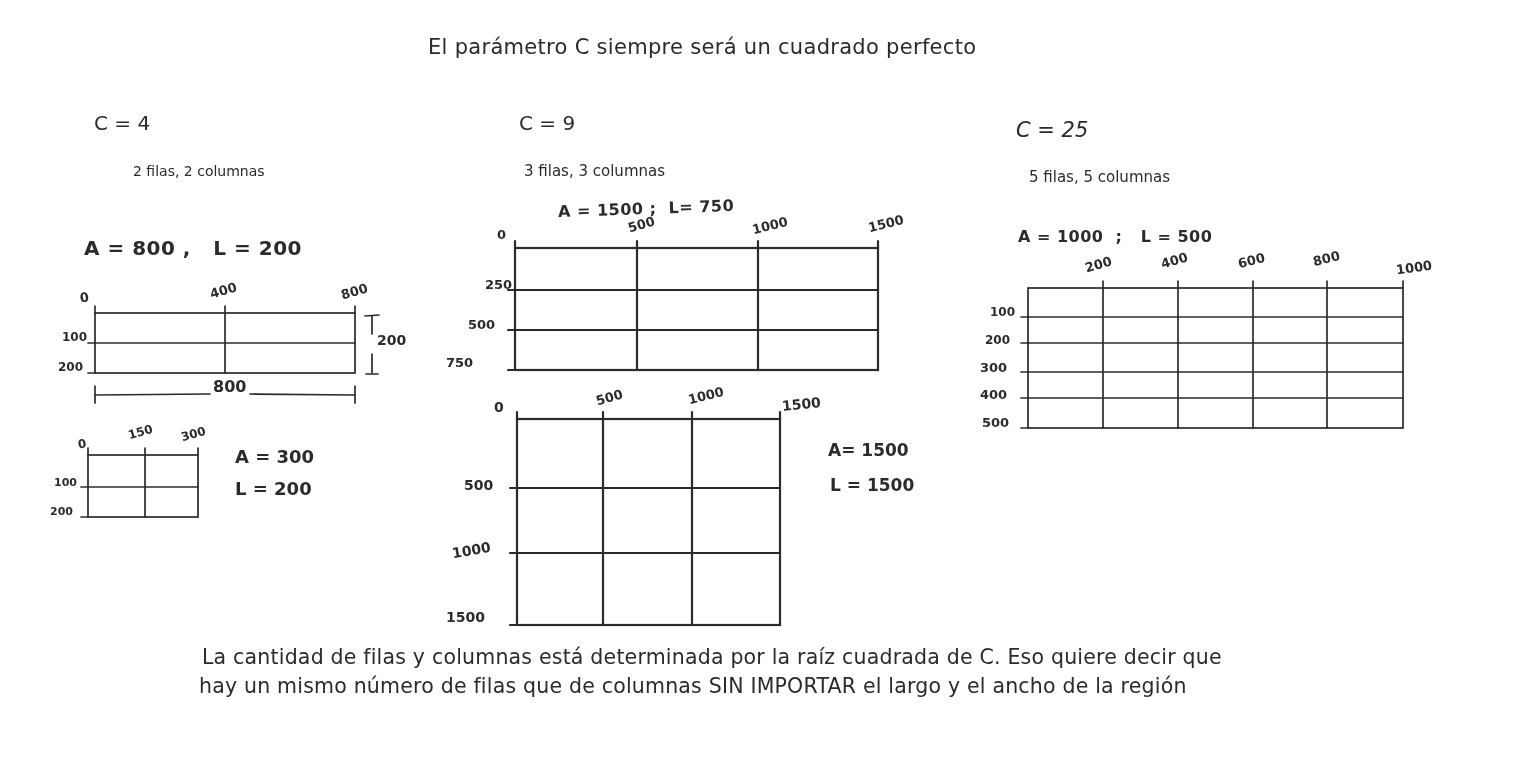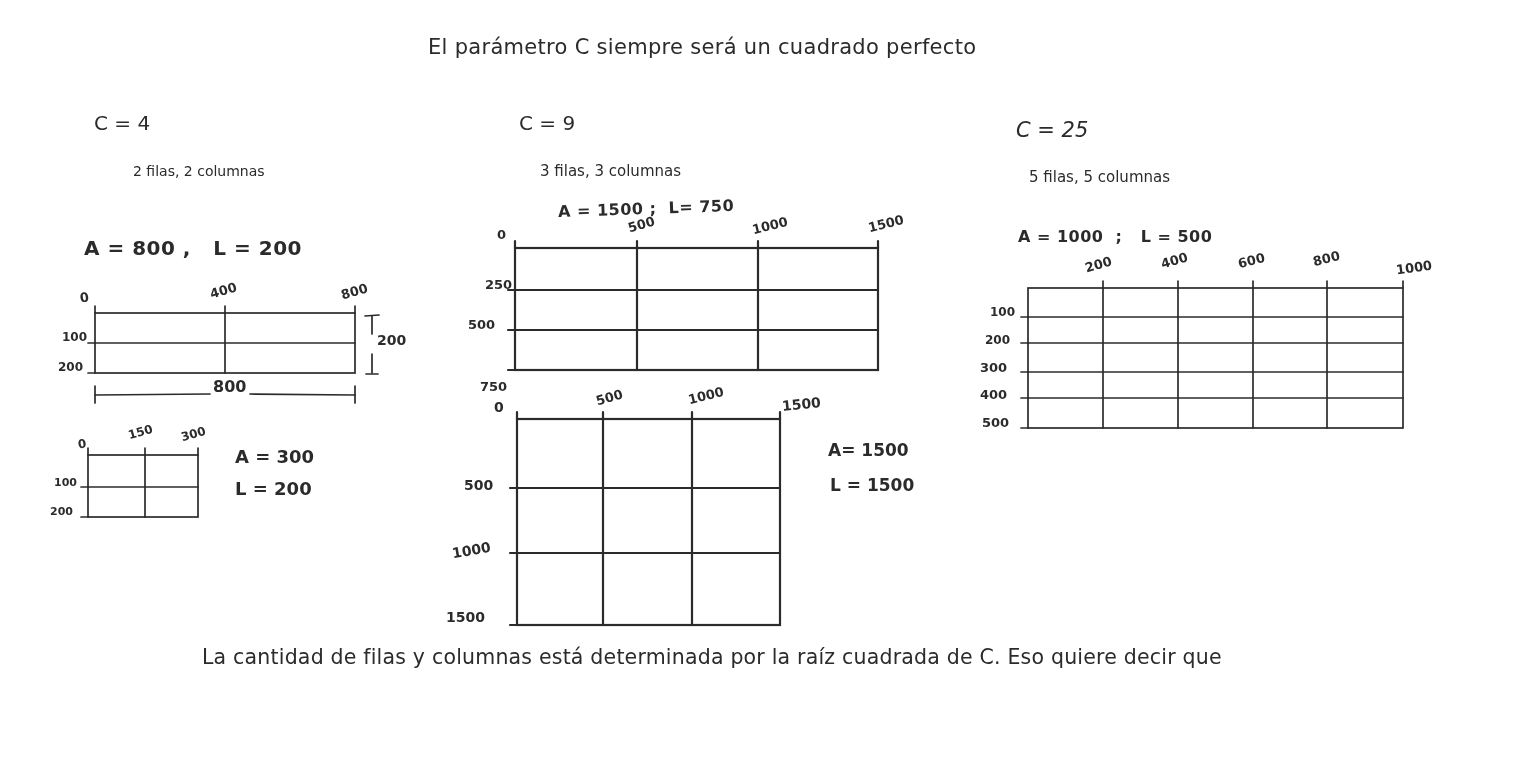--- a/index.html
+++ b/index.html
@@ -82,21 +82,21 @@
   </svg>
   <span class="lbl tick-sm rot-8" style="left:78px;  top:438px;">0</span>
   <span class="lbl tick-sm rot-16" style="left:128px; top:426px;">150</span>
   <span class="lbl tick-sm rot-16" style="left:181px; top:428px;">300</span>
   <span class="lbl tick-sm" style="left:54px; top:477px; font-size:11px;">100</span>
   <span class="lbl tick-sm" style="left:50px; top:506px; font-size:11px;">200</span>
   <span class="lbl side-al" style="left:235px; top:447px; font-size:18px;">A = 300</span>
   <span class="lbl side-al" style="left:235px; top:479px; font-size:18px;">L = 200</span>
 
   <span class="lbl c-label" style="left:519px; top:112px;">C = 9</span>
-  <span class="lbl size-label" style="left:540px; top:163px;">3 filas, 3 columnas</span>
+  <span class="lbl size-label" style="left:524px; top:163px;">3 filas, 3 columnas</span>
   <span class="lbl al-label rot-2" style="left:558px; top:200px;">A = 1500 ;  L= 750</span>
 
   <svg class="grid-svg sw-thick" style="left:495px; top:230px;" width="400" height="155">
     <rect x="20" y="18" width="363" height="122"></rect>
     <line x1="142" y1="18" x2="142" y2="140"></line>
     <line x1="263" y1="18" x2="263" y2="140"></line>
     <line x1="20" y1="60" x2="383" y2="60"></line>
     <line x1="20" y1="100" x2="383" y2="100"></line>
     <line x1="20" y1="11" x2="20" y2="18"></line>
     <line x1="142" y1="11" x2="142" y2="18"></line>
@@ -105,21 +105,21 @@
     <line x1="13" y1="60" x2="20" y2="60"></line>
     <line x1="13" y1="100" x2="20" y2="100"></line>
     <line x1="13" y1="140" x2="20" y2="140"></line>
   </svg>
   <span class="lbl tick" style="left:497px; top:228px;">0</span>
   <span class="lbl tick rot-16" style="left:628px; top:218px;">500</span>
   <span class="lbl tick rot-14" style="left:752px; top:219px;">1000</span>
   <span class="lbl tick rot-14" style="left:868px; top:217px;">1500</span>
   <span class="lbl tick" style="left:468px; top:278px;margin-left:17px;">250</span>
   <span class="lbl tick" style="left:468px; top:318px;">500</span>
-  <span class="lbl tick" style="left:480px; top:356px;margin-top:24px;">750</span>
+  <span class="lbl tick" style="left:446px; top:356px;">750</span>
 
   <svg class="grid-svg sw-thick" style="left:490px; top:393px;" width="320" height="245">
     <rect x="27" y="26" width="263" height="206"></rect>
     <line x1="113" y1="26" x2="113" y2="232"></line>
     <line x1="202" y1="26" x2="202" y2="232"></line>
     <line x1="27" y1="95" x2="290" y2="95"></line>
     <line x1="27" y1="160" x2="290" y2="160"></line>
     <line x1="27" y1="19" x2="27" y2="26"></line>
     <line x1="113" y1="19" x2="113" y2="26"></line>
     <line x1="202" y1="19" x2="202" y2="26"></line>
@@ -168,14 +168,15 @@
   <span class="lbl tick rot-14" style="left:1238px; top:254px;">600</span>
   <span class="lbl tick rot-14" style="left:1313px; top:252px;">800</span>
   <span class="lbl tick rot-8" style="left:1396px; top:261px;">1000</span>
   <span class="lbl tick-sm" style="left:990px; top:306px;">100</span>
   <span class="lbl tick-sm" style="left:985px; top:334px;">200</span>
   <span class="lbl tick" style="left:980px; top:361px;">300</span>
   <span class="lbl tick" style="left:980px; top:388px;">400</span>
   <span class="lbl tick" style="left:982px; top:416px;">500</span>
 
   <span class="lbl footer-line" style="left:202px; top:646px;">La cantidad de filas y columnas está determinada por la raíz cuadrada de C. Eso quiere decir que</span>
+  <span class="lbl footer-line" style="left:199px; top:675px;">hay un mismo número de filas que de columnas SIN IMPORTAR el largo y el ancho de la región</span>
 
 </div>
 
 </body></html>

